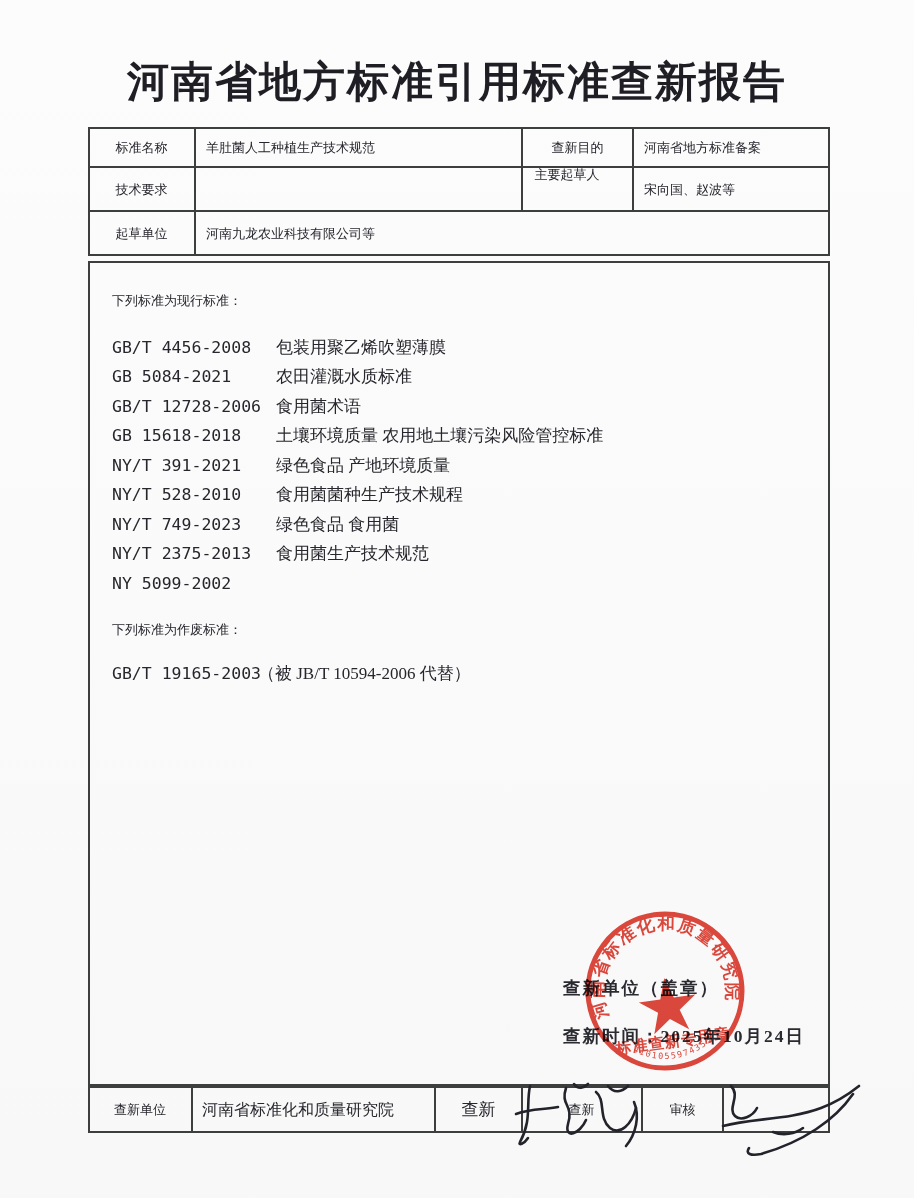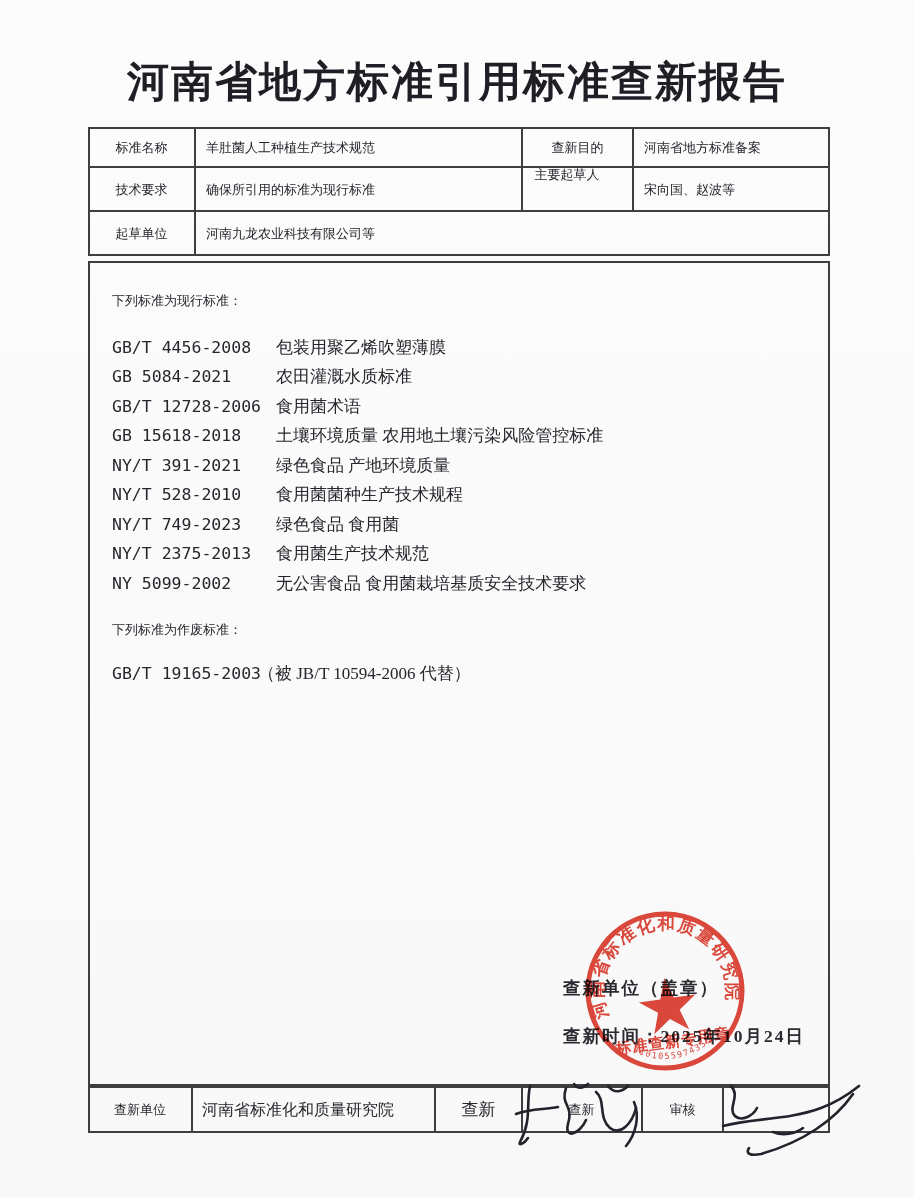--- a/index.html
+++ b/index.html
@@ -59,21 +59,20 @@
   <div class="tline" style="left:194px;top:127px;width:2px;height:129px;"></div>
   <div class="tline" style="left:521px;top:127px;width:2px;height:85px;"></div>
   <div class="tline" style="left:632px;top:127px;width:2px;height:85px;"></div>
 
   <div class="cell center" style="left:88px;top:127px;width:107px;height:41px;">标准名称</div>
   <div class="cell" style="left:206px;top:127px;width:310px;height:41px;">羊肚菌人工种植生产技术规范</div>
   <div class="cell center" style="left:522px;top:127px;width:111px;height:41px;">查新目的</div>
   <div class="cell" style="left:644px;top:127px;width:184px;height:41px;">河南省地方标准备案</div>
 
   <div class="cell center" style="left:88px;top:168px;width:107px;height:44px;">技术要求</div>
-  <div class="cell" style="left:206px;top:168px;width:310px;height:44px;">确保所引用的标准为现行标准</div>
   <div class="cell center" style="left:522px;top:153px;width:90px;height:44px;">主要起草人</div>
   <div class="cell center" style="left:88px;top:212px;width:107px;height:44px;">起草单位</div>
 
   <div class="cell" style="left:644px;top:168px;width:184px;height:44px;">宋向国、赵波等</div>
   <div class="cell" style="left:206px;top:212px;width:610px;height:44px;">河南九龙农业科技有限公司等</div>
 
   <div class="obox" style="left:88px;top:261px;width:742px;height:825px;"></div>
 
   <div class="sec-heading" style="top:290px;">下列标准为现行标准：</div>
 
@@ -104,21 +103,20 @@
   <div class="std-row" style="top:514px;">
     <span class="std-code">NY/T 749-2023</span>
     <span class="std-title">绿色食品 食用菌</span>
   </div>
   <div class="std-row" style="top:543px;">
     <span class="std-code">NY/T 2375-2013</span>
     <span class="std-title">食用菌生产技术规范</span>
   </div>
   <div class="std-row" style="top:573px;">
     <span class="std-code">NY 5099-2002</span>
-    <span class="std-title">无公害食品 食用菌栽培基质安全技术要求</span>
   </div>
 
   <div class="sec-heading" style="top:619px;">下列标准为作废标准：</div>
 
   <div class="std-row" style="top:663px;">
     <span class="std-code">GB/T 19165-2003</span>
     <span class="std-title obsolete">（被 JB/T 10594-2006 代替）</span>
   </div>
 
   <div class="seal-line" style="top:977px;">查新单位（盖章）</div>

